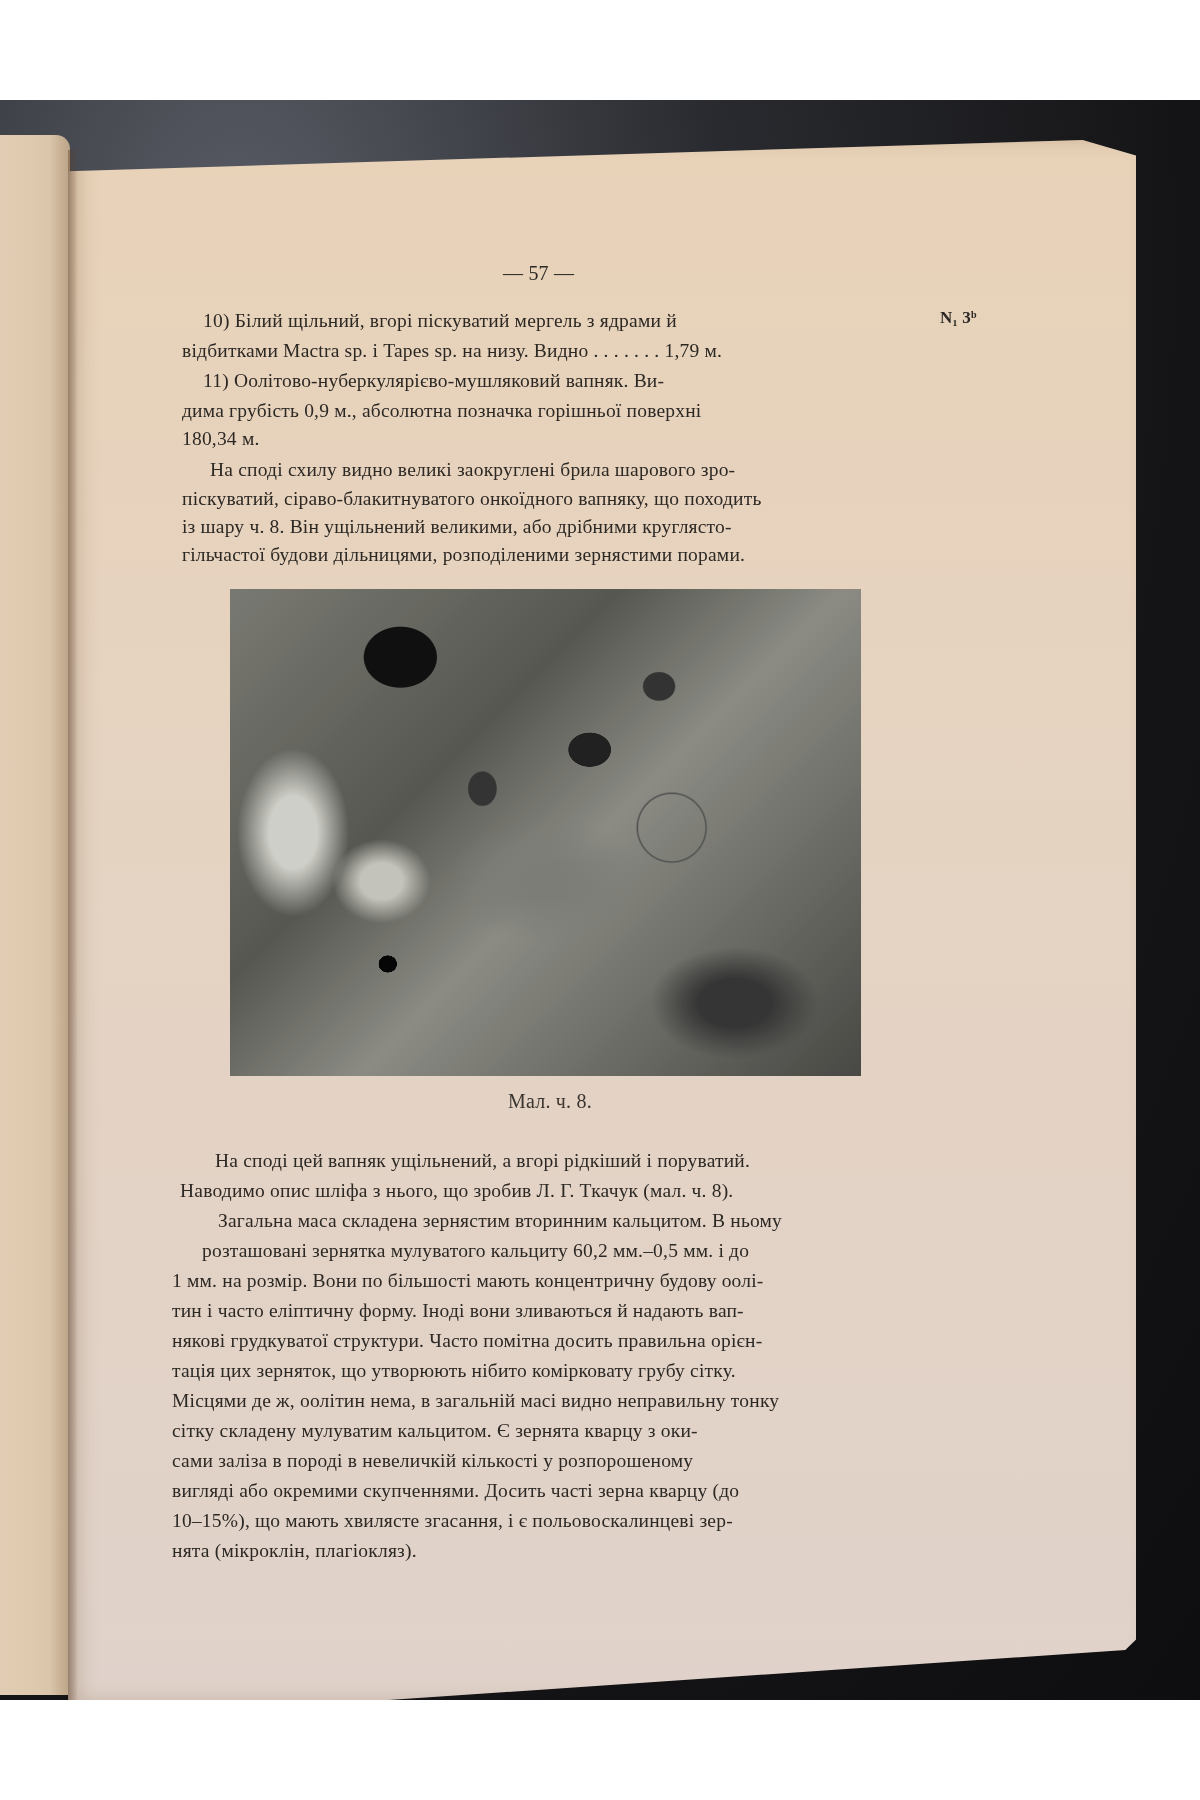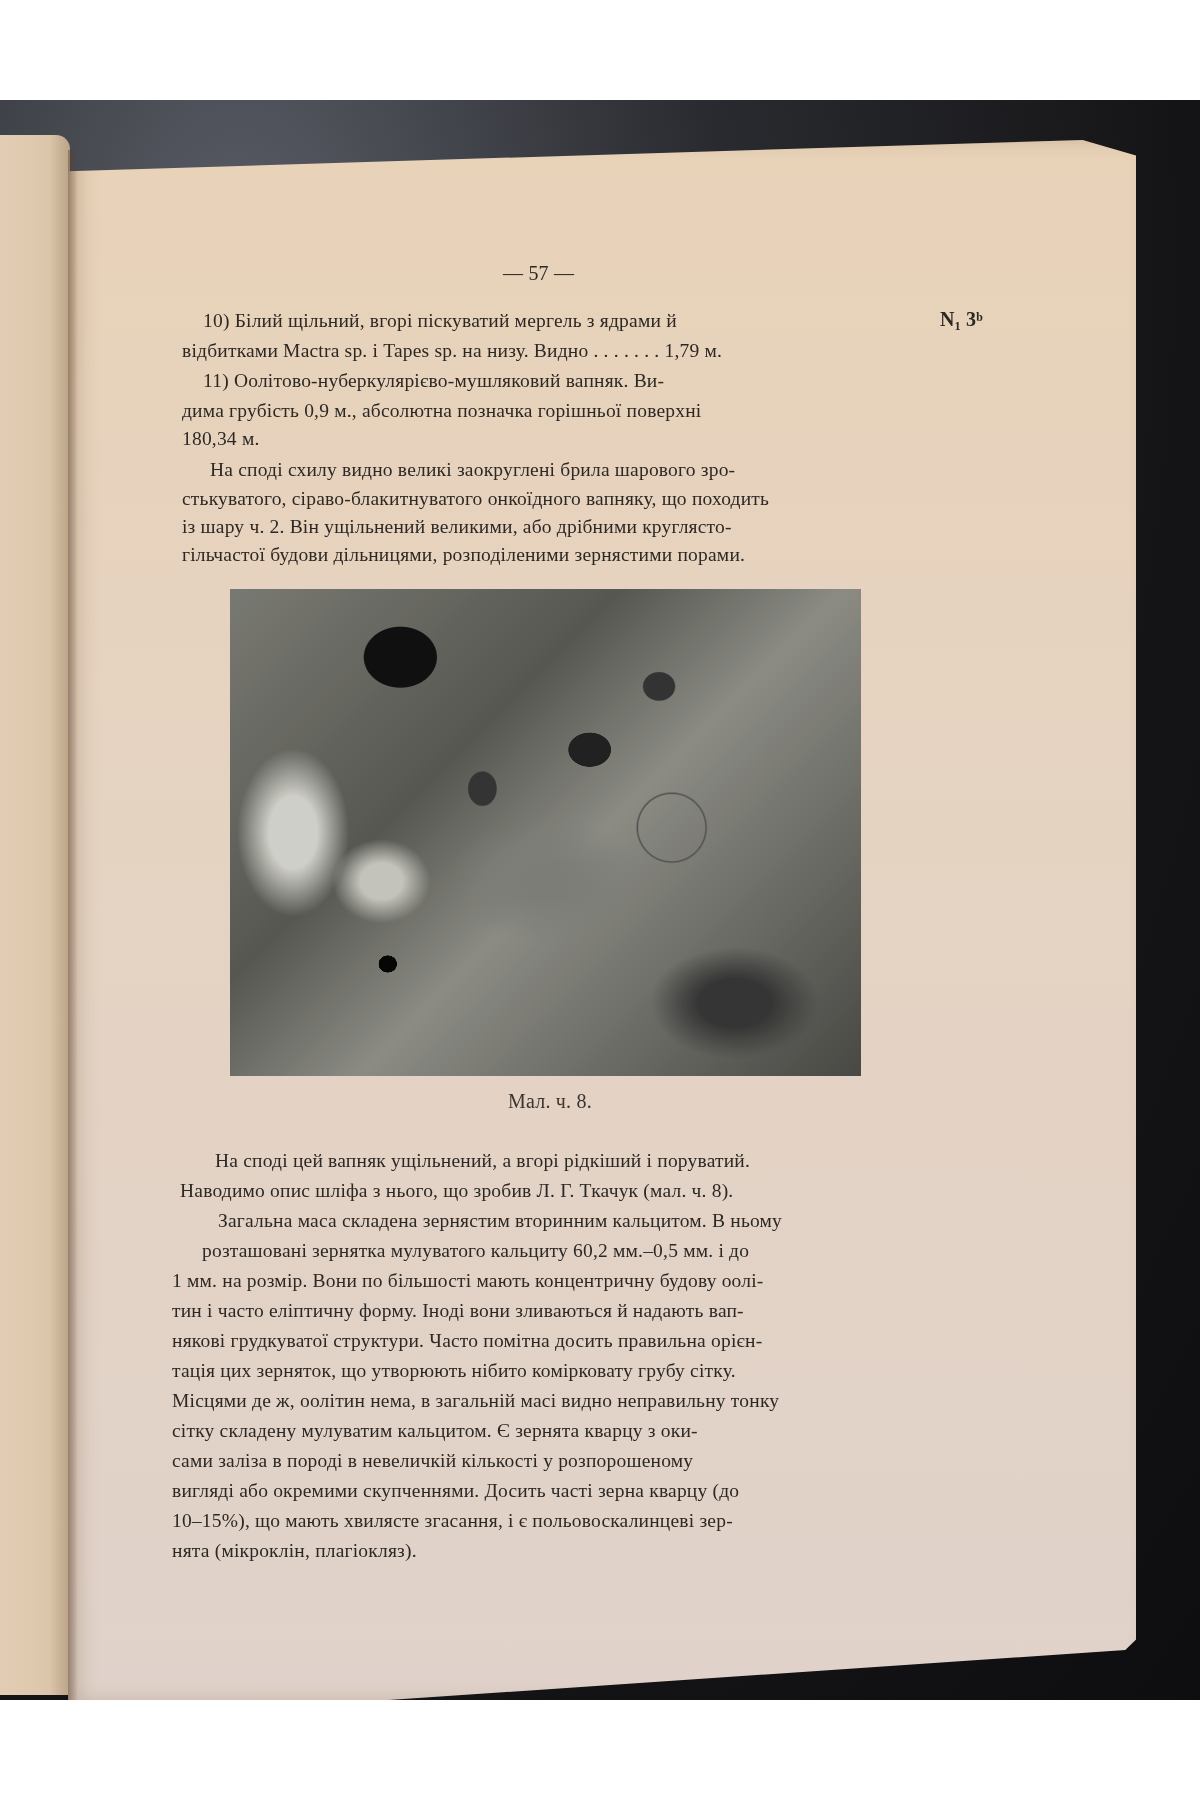--- a/index.html
+++ b/index.html
@@ -25,21 +25,21 @@
   }
   .spine-shadow {
     position:absolute; left:68px; top:150px; width:10px; height:1550px;
     background:linear-gradient(90deg, rgba(90,60,40,0.45), rgba(90,60,40,0));
   }
   .text {
     position:absolute; color:#2c2824; font-size:19.5px; letter-spacing:0.2px;
     white-space:nowrap; font-family:"Liberation Serif", serif;
   }
   .pagenum { left:503px; top:262px; font-size:20px;text-align:right; }
-  .margin-note { left:940px; top:308px; font-weight:bold; font-size:20px; }
+  .margin-note { left:940px; top:308px; font-weight:bold; font-size:17px; }
   .line { left:210px; }
   .indent { left:215px; }
   .photo {
     position:absolute; left:230px; top:589px; width:631px; height:487px;
     background:
       radial-gradient(ellipse 60px 50px at 27% 14%, #1a1a1a 60%, transparent 62%),
       radial-gradient(ellipse 35px 28px at 57% 33%, #2a2a2a 60%, transparent 62%),
       radial-gradient(ellipse 28px 25px at 68% 20%, #3a3a3a 55%, transparent 60%),
       radial-gradient(ellipse 25px 30px at 40% 41%, #3b3b3b 55%, transparent 60%),
       radial-gradient(ellipse 60px 60px at 70% 49%, transparent 55%, #555 57%, transparent 60%),
@@ -65,22 +65,22 @@
 <div class="text margin-note">N₁ 3ᵇ</div>
 
 <div class="text indent" style="left:203px;top:310px;">10) Білий щільний, вгорі піскуватий мергель з ядрами й</div>
 <div class="text line" style="left:182px;top:340px;">відбитками Mactra sp. і Tapes sp. на низу. Видно  . . . . . . .  1,79 м.</div>
 
 <div class="text indent" style="left:203px;top:370px;">11) Оолітово-нуберкулярієво-мушляковий  вапняк.  Ви-</div>
 <div class="text line" style="left:182px;top:400px;">дима грубість 0,9 м., абсолютна позначка горішньої поверхні</div>
 <div class="text line" style="left:182px;top:428px;">180,34  м.</div>
 
 <div class="text indent" style="left:210px;top:459px;">На споді схилу видно великі заокруглені брила шарового зро-</div>
-<div class="text line" style="left:182px;top:488px;">стькуватого, сіраво-блакитнуватого онкоїдного вапняку, що походить</div>
-<div class="text line" style="left:182px;top:516px;">із шару ч. 2. Він ущільнений великими, або дрібними круглясто-</div>
+<div class="text line" style="left:182px;top:488px;">піскуватий, сіраво-блакитнуватого онкоїдного вапняку, що походить</div>
+<div class="text line" style="left:182px;top:516px;">із шару ч. 8. Він ущільнений великими, або дрібними круглясто-</div>
 <div class="text line" style="left:182px;top:544px;">гільчастої будови дільницями, розподіленими зернястими порами.</div>
 
 <div class="photo" title="Micrograph of oolitic limestone thin section"></div>
 <div class="text caption">Мал. ч. 8.</div>
 
 <div class="text indent" style="left:215px;top:1150px;">На споді цей вапняк ущільнений, а вгорі рідкіший і поруватий.</div>
 <div class="text line" style="left:180px;top:1180px;">Наводимо опис шліфа з нього, що зробив Л. Г. Ткачук (мал. ч. 8).</div>
 
 <div class="text indent" style="left:218px;top:1210px;">Загальна маса складена зернястим вторинним кальцитом. В  ньому</div>
 <div class="text line" style="left:172px;top:1240px;margin-left:30px;">розташовані  зернятка  мулуватого  кальциту  60,2 мм.–0,5 мм.  і до</div>

